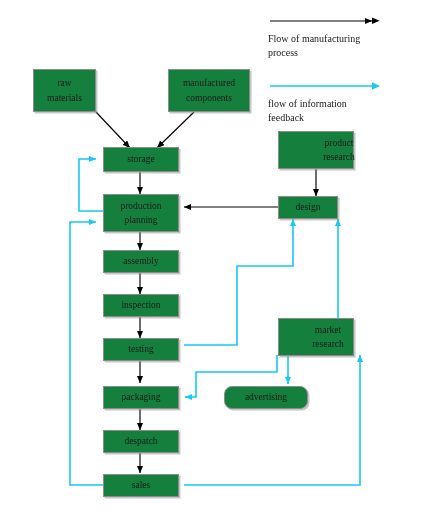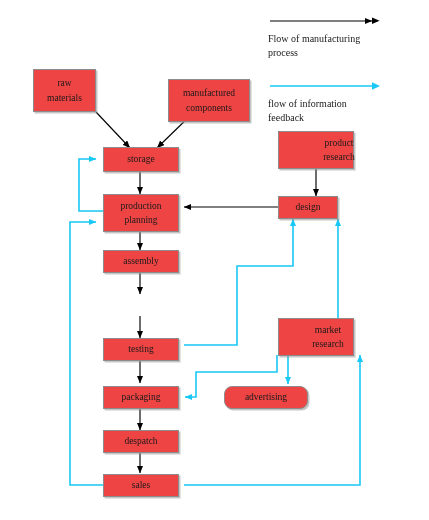--- a/index.html
+++ b/index.html
@@ -18,21 +18,21 @@
   #wires {
     position: absolute;
     left: 0;
     top: 0;
     width: 429px;
     height: 520px;
   }
   .node {
     position: absolute;
     box-sizing: border-box;
-    background: #ef4444;
+    background: #15803d;
     border: 1px solid #8c8c8c;
     box-shadow: 1.5px 1.5px 0 rgba(150,150,150,0.55);
     display: flex;
     flex-direction: column;
     align-items: center;
     justify-content: center;
     font-size: 9.5px;
     color: #1a1a1a;
     line-height: 1.5;
     z-index: 5;
@@ -95,38 +95,41 @@
 
       <path d="M184,485 L360,485 L360,355"></path>
     </g>
   </svg>
 
   <div class="node" style="left:33px; top:69px; width:63px; height:43px;">
     <span>raw</span>
     <span>materials</span>
   </div>
 
-  <div class="node" style="left:168px; top:69px; width:82px; height:43px;margin-top:10px;">
+  <div class="node" style="left:168px; top:69px; width:82px; height:43px;">
     <span>manufactured</span>
     <span>components</span>
   </div>
 
   <div class="node" style="left:103px; top:147px; width:76px; height:25px;">
     <span>storage</span>
   </div>
 
   <div class="node" style="left:103px; top:194px; width:76px; height:38px;">
     <span>production</span>
     <span>planning</span>
   </div>
 
   <div class="node" style="left:103px; top:250px; width:76px; height:23px;">
     <span>assembly</span>
   </div>
 
+  <div class="node" style="left:103px; top:294px; width:76px; height:23px;">
+    <span>inspection</span>
+  </div>
 
   <div class="node" style="left:103px; top:338px; width:76px; height:23px;">
     <span>testing</span>
   </div>
 
   <div class="node" style="left:103px; top:386px; width:76px; height:23px;">
     <span>packaging</span>
   </div>
 
   <div class="node" style="left:103px; top:430px; width:76px; height:23px;">

